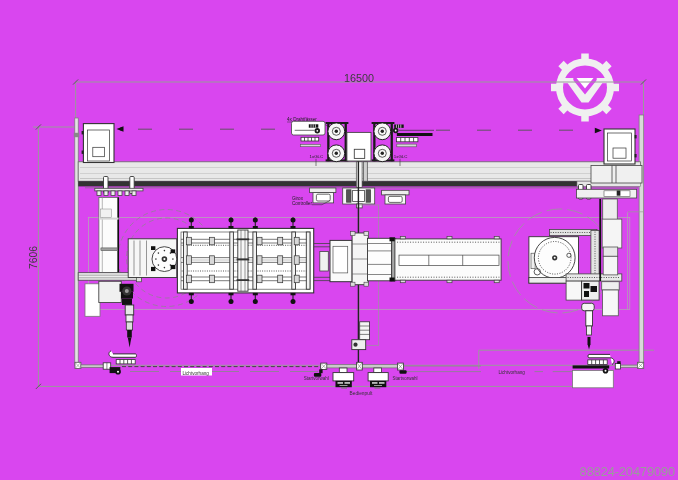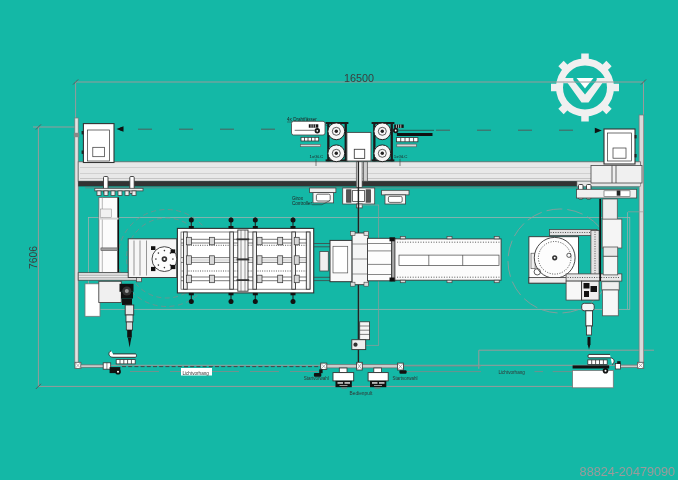--- a/index.html
+++ b/index.html
@@ -1,16 +1,16 @@
 <!DOCTYPE html>
 <html><head>
 <meta charset="utf-8">
 <style>
 html,body{margin:0;padding:0;background:#fff;}
-#page{position:relative;width:678px;height:480px;background:#14b8a6;overflow:hidden;}
+#page{position:relative;width:678px;height:480px;background:#d946ef;overflow:hidden;}
 svg{display:block;}
 </style>
 </head>
 <body>
 <div id="page">
 <svg width="678" height="480" viewBox="0 0 678 480" font-family="Liberation Sans, sans-serif">
 
 <g stroke="#f0f0f0" fill="none">
   <circle cx="585" cy="87.5" r="25.5" stroke-width="7"></circle>
   <g stroke-width="7.5">

